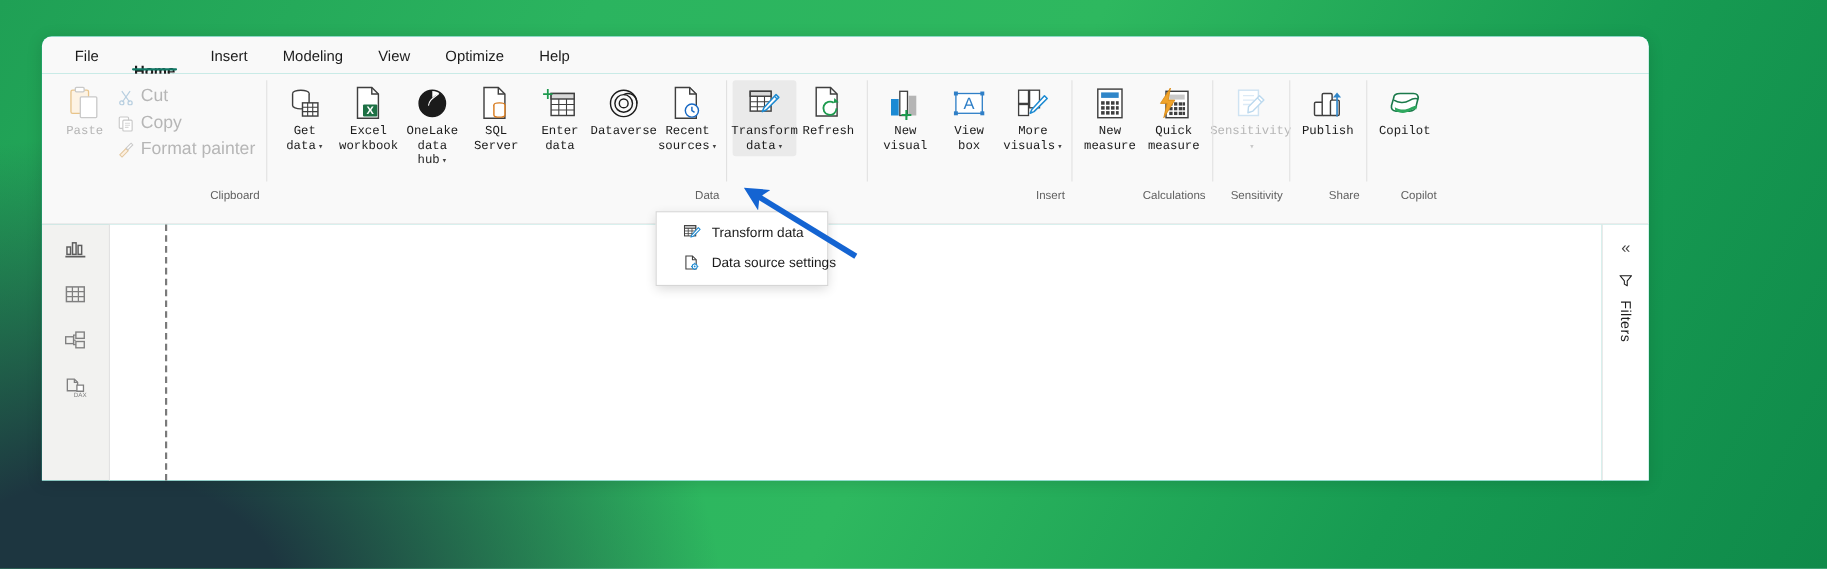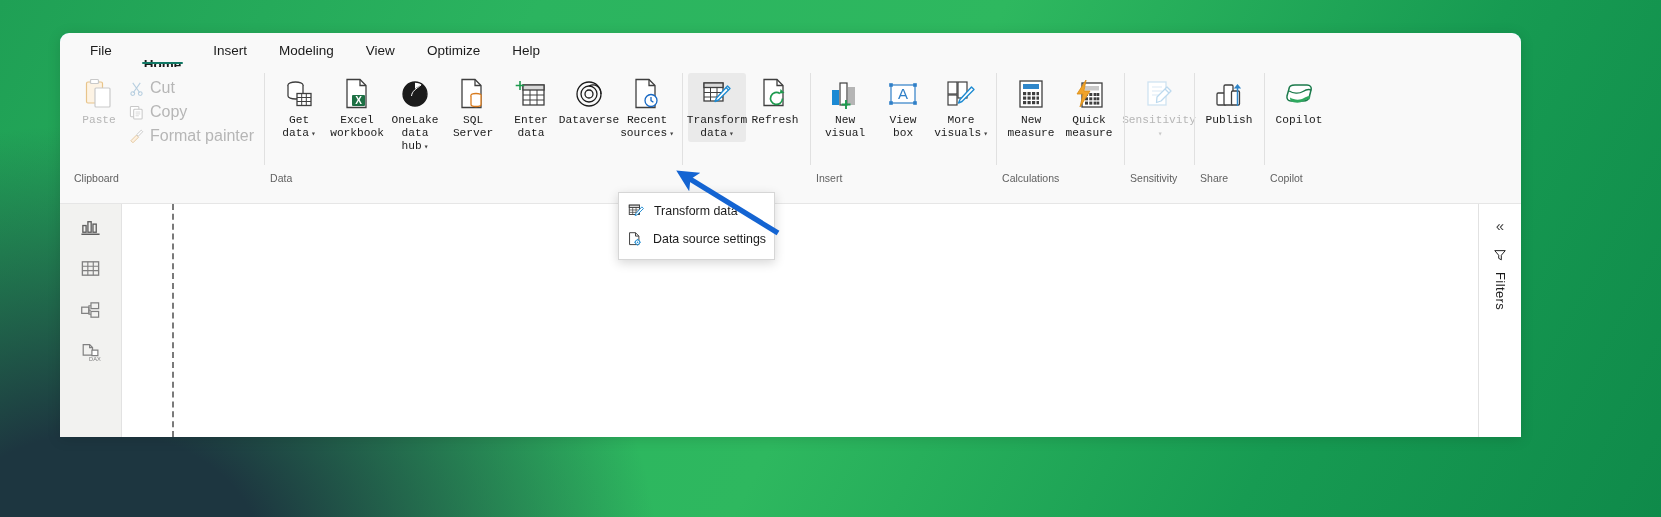--- a/index.html
+++ b/index.html
@@ -11,21 +11,21 @@
   body {
     background:
       radial-gradient(ellipse 900px 700px at 6% 108%, #1d3640 0%, #1d3640 18%, rgba(29,54,64,0) 62%),
       linear-gradient(118deg, #1fa055 0%, #2bb45f 28%, #2eb85f 52%, #179b52 78%, #0f8a4a 100%);
     position: relative;
   }
 
   
   #app-window {
     position: absolute;
-    left: 60px; top: 33px;
+    left: 38px; top: 33px;
     width: 1461px; height: 404px;
     background: #14b8a6;
     border-radius: 9px 9px 0 0;
     overflow: hidden;
     box-shadow: 0 2px 14px rgba(0,0,0,.13);
   }
 
   
   #menubar {
     height: 34px;
@@ -73,21 +73,21 @@
   }
   .rgroup + .rgroup::before {
     content: "";
     position: absolute;
     left: 0; top: 6px; bottom: 22px;
     width: 1px; background: #e1e1e1;
   }
   .rg-body { flex: 1; display: flex; align-items: flex-start; padding-top: 6px; }
   .rg-label {
     height: 18px; line-height: 18px;
-    text-align: left;
+    text-align: right;
     font-size: 10.5px;
     color: #616161;
     white-space: nowrap;
   }
 
   .btn {
     width: 58px;
     display: flex;
     flex-direction: column;
     align-items: center;
@@ -134,21 +134,21 @@
     width: 157px;
     background: #ffffff;
     border: 1px solid #d6d6d6;
     box-shadow: 0 3px 10px rgba(0,0,0,.16);
     padding: 4px 0 6px;
     z-index: 40;
   }
   .mitem {
     display: flex; align-items: center;
     height: 28px;
-    padding: 0 8px;
+    padding: 0 24px;
     gap: 9px;
     font-size: 12.4px;
     color: #1b1b1b;
     cursor: default;
     white-space: nowrap;
   }
   .mitem .micon { width: 18px; height: 18px; display:flex; align-items:center; justify-content:center; }
   .mitem.disabled { color: #b4b4b4; }
 
   

